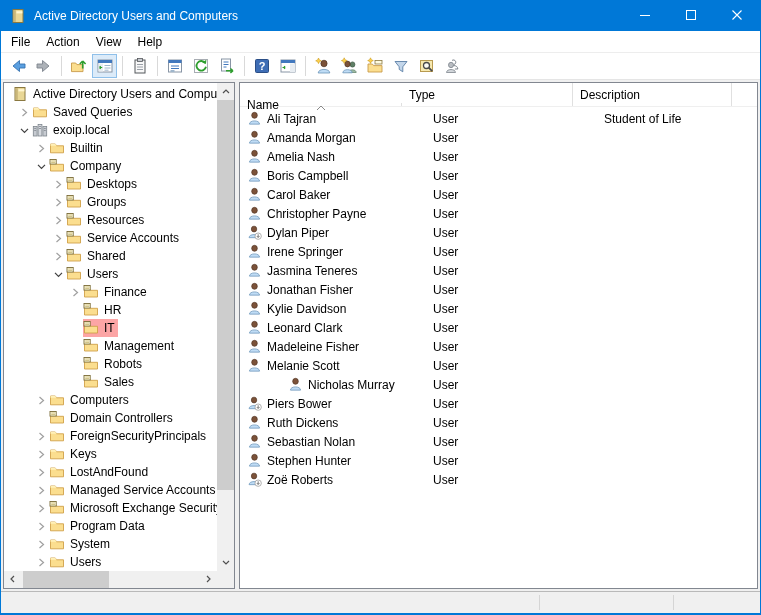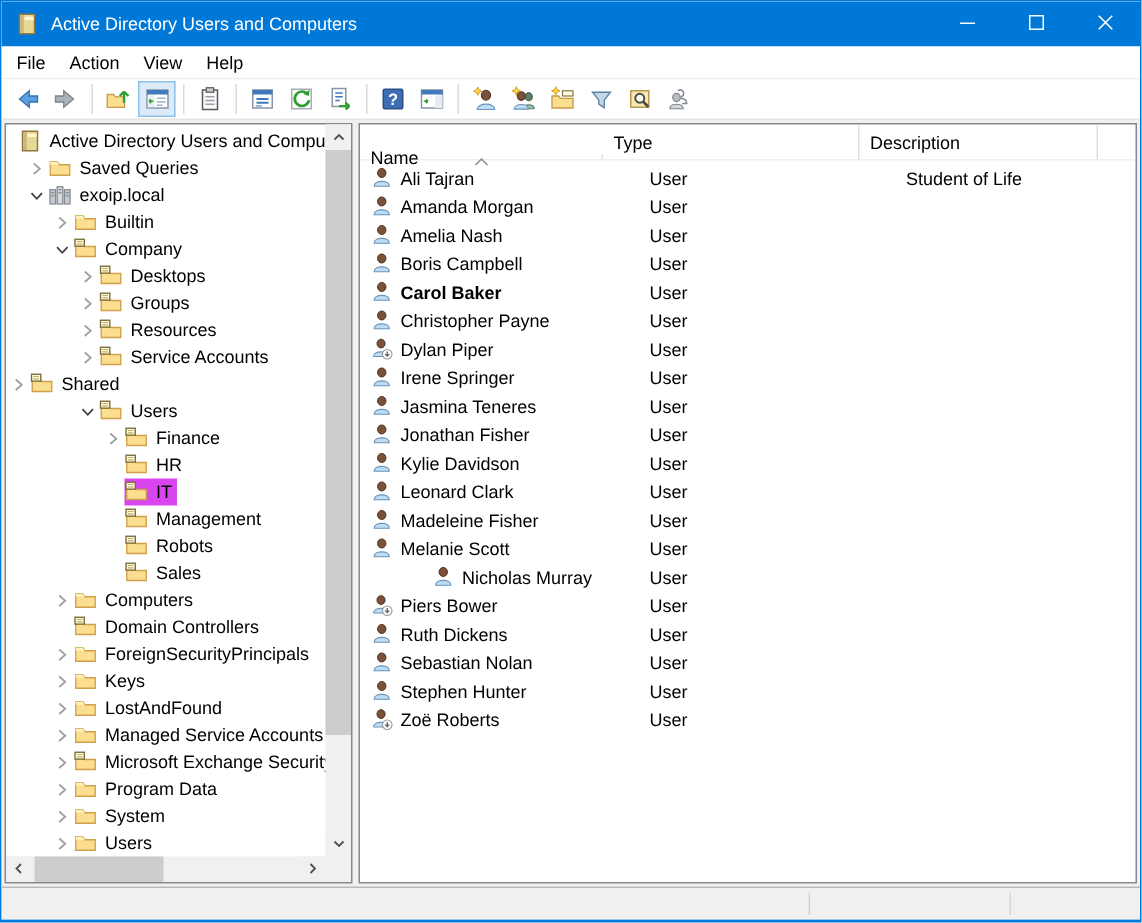--- a/index.html
+++ b/index.html
@@ -28,21 +28,21 @@
   
   .main { flex:1; background:#F0F0F0; display:flex; padding:2px; gap:4px; min-height:0; }
   .tree-panel {
     width:232px; flex:none; background:#fff; border:1px solid #828790;
     display:grid; grid-template-columns:1fr 17px; grid-template-rows:1fr 17px;
   }
   .tree-content { grid-area:1/1; overflow:hidden; padding-top:2px; }
   .tree-row { height:18px; display:flex; align-items:center; white-space:nowrap; }
   .expander { width:16px; flex:none; display:flex; align-items:center; justify-content:center; }
   .row-core { display:flex; align-items:center; padding:1px 3px 1px 0; }
-  .row-core.selected { background:#d946ef; }
+  .row-core.selected { background:#fca5a5; }
   .tree-icon { width:16px; height:16px; flex:none; }
   .tree-label { margin-left:5px; }
   
   .vscroll { grid-area:1/2; background:#F0F0F0; display:flex; flex-direction:column; }
   .hscroll { grid-area:2/1; background:#F0F0F0; display:flex; }
   .corner { grid-area:2/2; background:#F0F0F0; }
   .scroll-arrow { width:17px; height:17px; flex:none; display:flex; align-items:center; justify-content:center; background:#F0F0F0; }
   .vtrack { flex:1; position:relative; }
   .vthumb { position:absolute; top:0; left:0; width:17px; height:86%; background:#CDCDCD; }
   .htrack { flex:1; position:relative; }
@@ -346,21 +346,21 @@
             </span>
             <span class="row-core">
               <svg width="16" height="16" viewBox="0 0 16 16" class="tree-icon">
                 <path d="M1.5,4.5 h4.8 l1.3,1.8 h6.9 V13 H1.5 z" fill="#FBDE8F" stroke="#D0A04A" stroke-width="0.9"></path>
                 <rect x="1" y="1.5" width="6.2" height="4.6" fill="#FFFBE0" stroke="#7A6A35" stroke-width="0.9"></rect>
                 <path d="M2.2,3 h3.8 M2.2,4.6 h3.8" stroke="#C0B068" stroke-width="0.8"></path>
               </svg>
               <span class="tree-label">Service Accounts</span>
             </span>
           </div>
-          <div class="tree-row" style="">
+          <div class="tree-row" style="padding-left: 46px;">
             <span class="expander">
               <svg width="9" height="9" viewBox="0 0 9 9">
                 <path d="M2.5,1 L6.5,4.5 L2.5,8" fill="none" stroke="#A0A0A0" stroke-width="1.2"></path>
               </svg>
             </span>
             <span class="row-core">
               <svg width="16" height="16" viewBox="0 0 16 16" class="tree-icon">
                 <path d="M1.5,4.5 h4.8 l1.3,1.8 h6.9 V13 H1.5 z" fill="#FBDE8F" stroke="#D0A04A" stroke-width="0.9"></path>
                 <rect x="1" y="1.5" width="6.2" height="4.6" fill="#FFFBE0" stroke="#7A6A35" stroke-width="0.9"></rect>
                 <path d="M2.2,3 h3.8 M2.2,4.6 h3.8" stroke="#C0B068" stroke-width="0.8"></path>
@@ -680,21 +680,21 @@
               <svg width="15" height="15" viewBox="0 0 16 16" class="row-icon">
                 <ellipse cx="8" cy="4.6" rx="3" ry="3.2" fill="#7B5239" stroke="#4F3322" stroke-width="0.7"></ellipse>
                 <path d="M2.6,14 c0,-4.6 10.8,-4.6 10.8,0 z" fill="#BFDCF5" stroke="#6B94B8" stroke-width="0.8"></path>
               </svg>
               <span>Boris Campbell</span>
             </span>
             <span class="cell" style="width: 171px;">User</span>
             <span class="cell" style="width: 159px;"></span>
           </div>
           <div class="list-row">
-            <span class="cell cell-name" style="width: 186px; font-weight: bold;">
+            <span class="cell cell-name" style="width: 186px;">
               <svg width="15" height="15" viewBox="0 0 16 16" class="row-icon">
                 <ellipse cx="8" cy="4.6" rx="3" ry="3.2" fill="#7B5239" stroke="#4F3322" stroke-width="0.7"></ellipse>
                 <path d="M2.6,14 c0,-4.6 10.8,-4.6 10.8,0 z" fill="#BFDCF5" stroke="#6B94B8" stroke-width="0.8"></path>
               </svg>
               <span>Carol Baker</span>
             </span>
             <span class="cell" style="width: 171px;">User</span>
             <span class="cell" style="width: 159px;"></span>
           </div>
           <div class="list-row">

